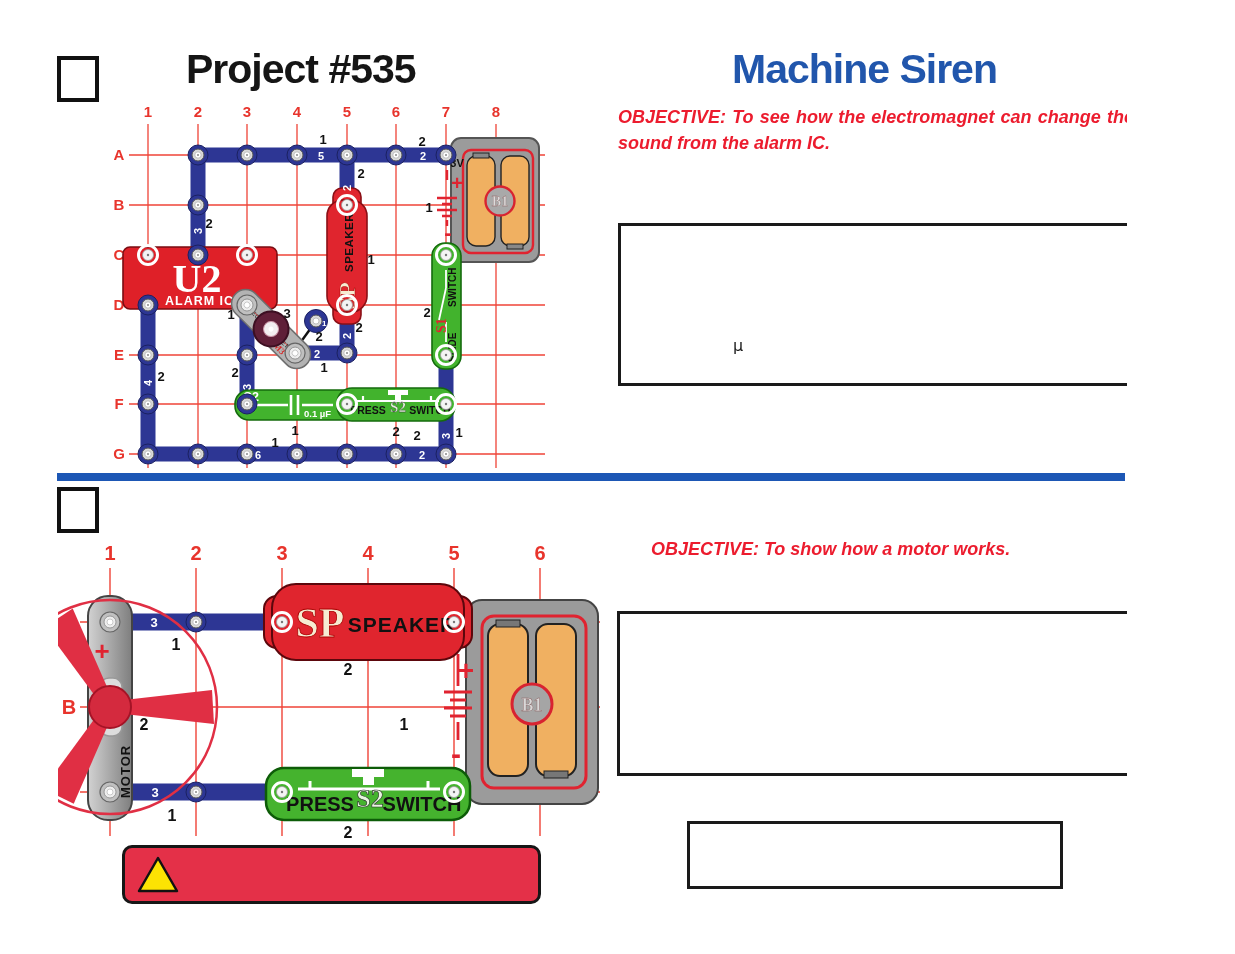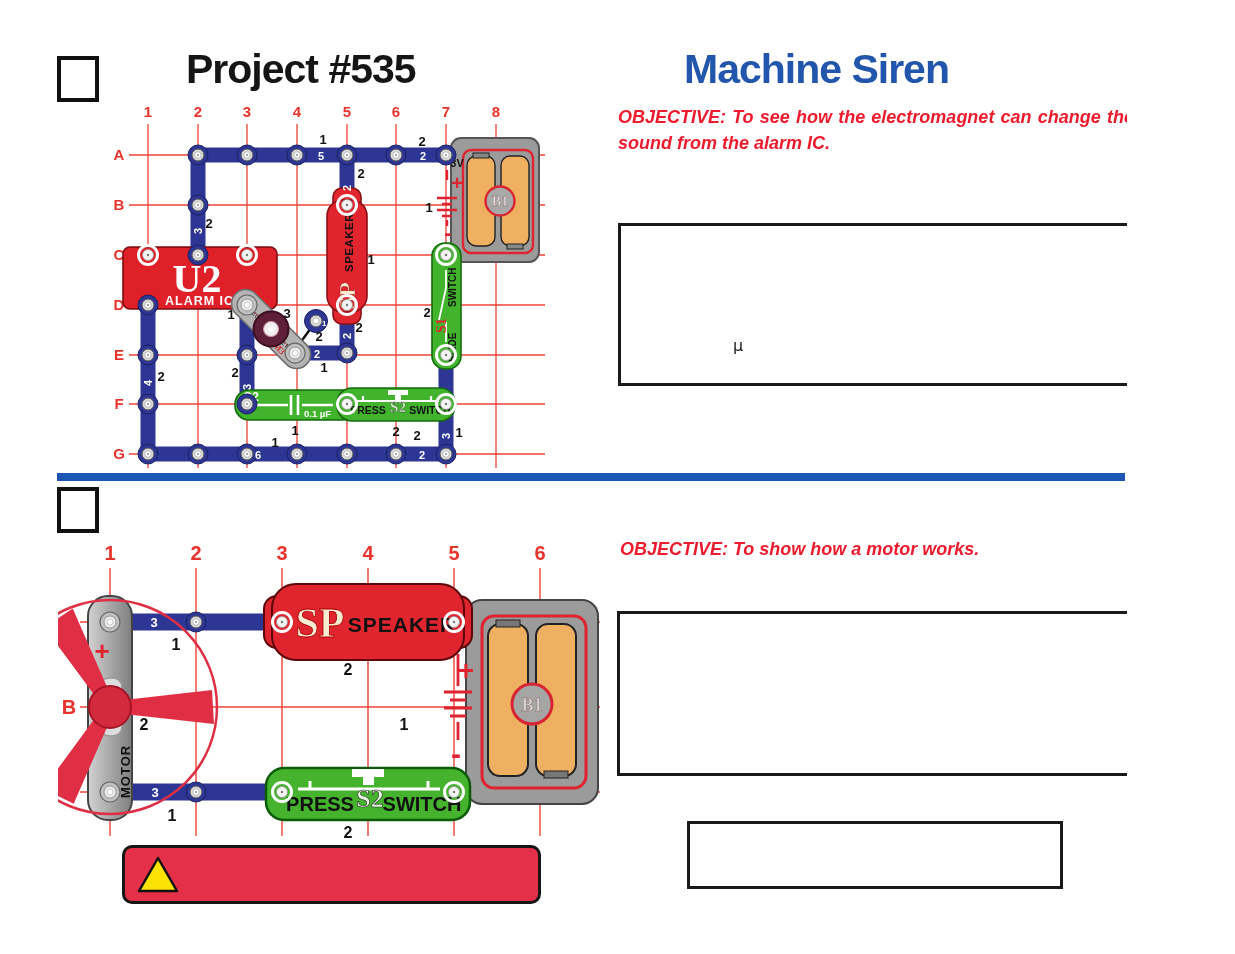--- a/index.html
+++ b/index.html
@@ -18,21 +18,21 @@
   svg text{font-family:"Liberation Sans",sans-serif;}
   .serif{font-family:"Liberation Serif",serif;}
 </style>
 </head>
 <body>
 
 <div class="page">
 
   <div class="abs checkbox" style="left:57px;top:56px;"></div>
   <div class="abs proj-num" style="left:186px;top:46px;">Project #535</div>
-  <div class="abs proj-title" style="left:684px;top:46px;text-align:center;">Machine Siren</div>
+  <div class="abs proj-title" style="left:732px;top:46px;text-align:center;">Machine Siren</div>
   <div class="abs objective" style="left:618px;top:104px;width:516px;">OBJECTIVE:   To see how the electromagnet can change the sound from the alarm IC.</div>
 
   <div class="abs notes-box" style="left:618px;top:223px;width:508px;height:157px;">
     <span class="abs mu" style="left:112px;top:110px;">µ</span>
   </div>
 
   <svg class="abs" style="left:105px;top:100px;" width="445" height="372" viewBox="0 0 445 372">
     <defs>
       <g id="snapB">
         <circle r="10" fill="#2d3694" stroke="#1b2161" stroke-width="1"></circle>
@@ -230,21 +230,21 @@
       <text x="291" y="336">2</text>
       <text x="354" y="337">1</text>
       <text x="170" y="347">1</text>
       <text x="312" y="340">2</text>
     </g>
   </svg>
 
   <div class="abs divider" style="left:57px;top:473px;width:1068px;height:8px;"></div>
 
   <div class="abs checkbox" style="left:57px;top:487px;"></div>
-  <div class="abs objective" style="left:620px;top:536px;width:516px;">OBJECTIVE:  To show how a motor works.</div>
+  <div class="abs objective" style="left:651px;top:536px;width:516px;">OBJECTIVE:  To show how a motor works.</div>
 
   <div class="abs notes-box" style="left:617px;top:611px;width:508px;height:159px;"></div>
   <div class="abs notes-box" style="left:687px;top:821px;width:370px;height:62px;border-width:3px;"></div>
 
   <div class="abs banner" style="left:122px;top:845px;width:413px;height:53px;">
     <svg class="abs" style="left:12px;top:7px;" width="44" height="40" viewBox="0 0 44 40">
       <polygon points="21,3 40,36 2,36" fill="#fce303" stroke="#111" stroke-width="2.5" stroke-linejoin="round"></polygon>
     </svg>
   </div>
 

